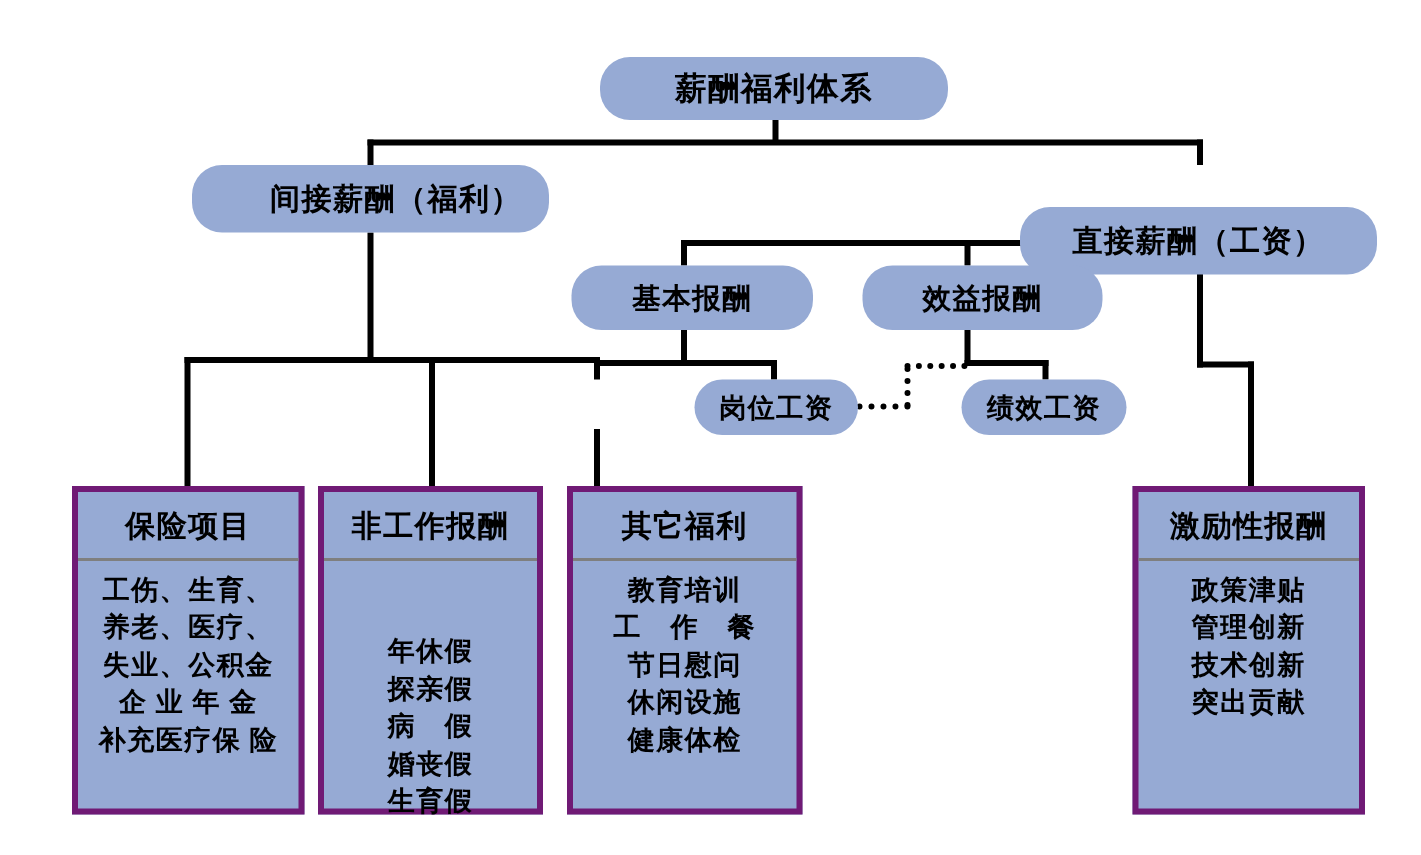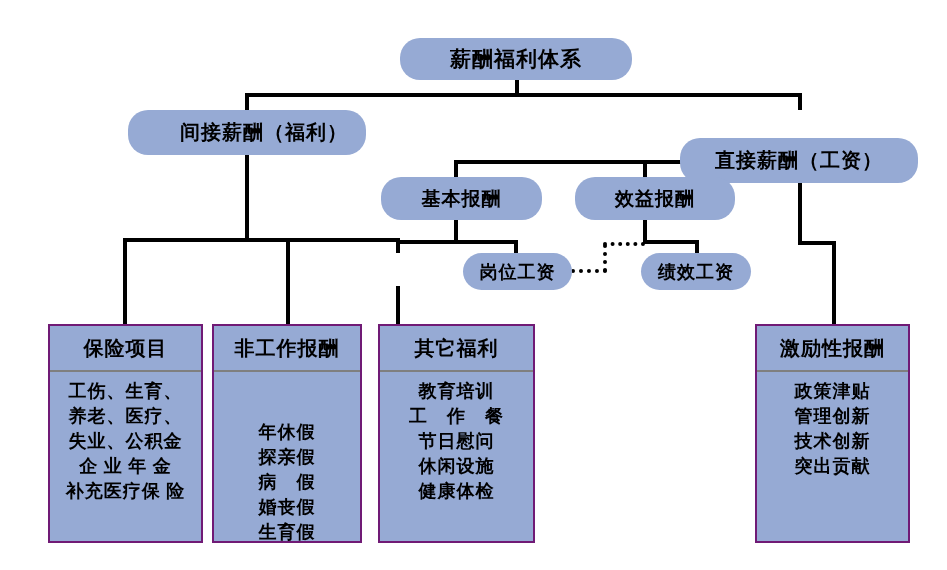--- a/index.html
+++ b/index.html
@@ -33,21 +33,21 @@
   }
   .lvl1 { font-size: 21px; }
   .lvl2 { font-size: 20px; }
   .lvl3 { font-size: 19px; }
   .lvl4 { font-size: 18px; }
 
   
   .panel {
     position: absolute;
     background: #96aad4;
-    border: 2px solid #701a75;
+    border: 4px solid #701a75;
     box-sizing: border-box;
     z-index: 3;
     display: flex;
     flex-direction: column;
   }
   .panel-head {
     height: 44px;
     flex: 0 0 44px;
     border-bottom: 2px solid #7f7f7f;
     display: flex;

